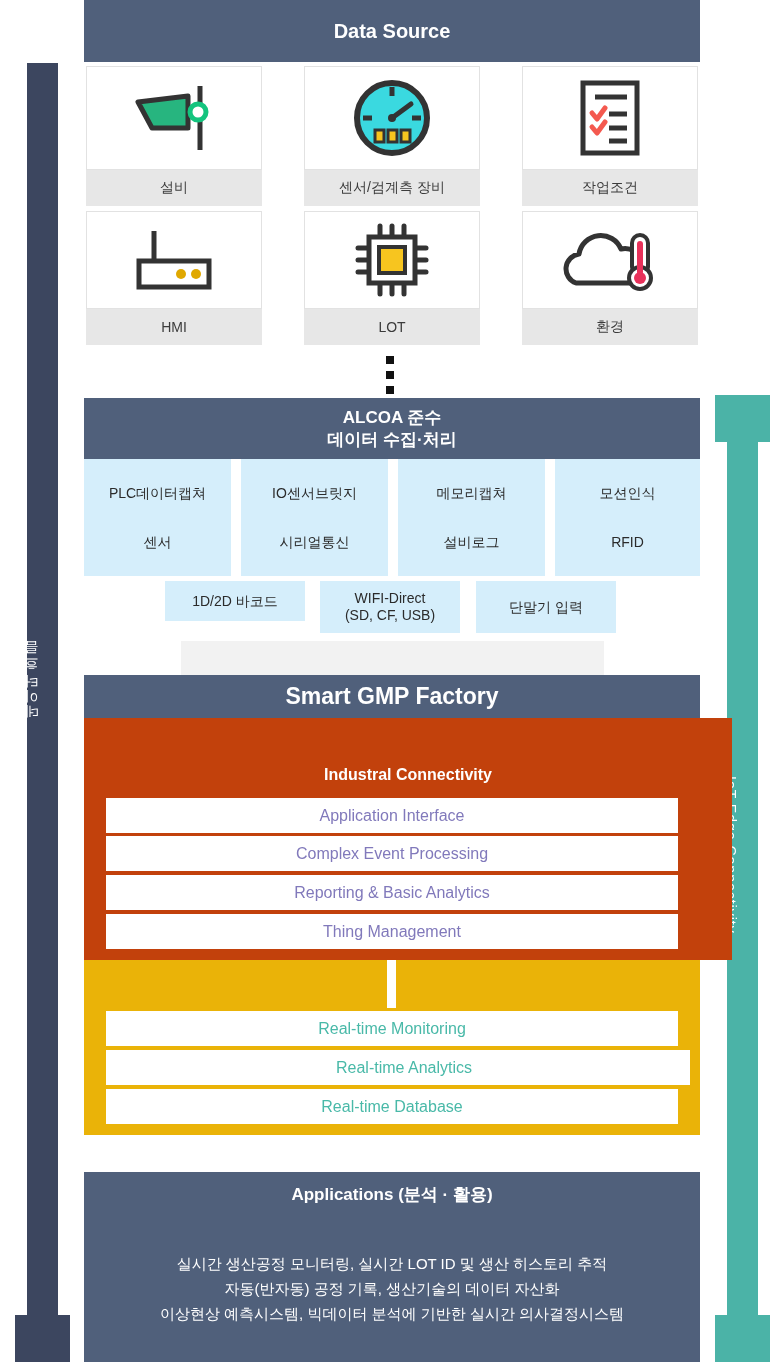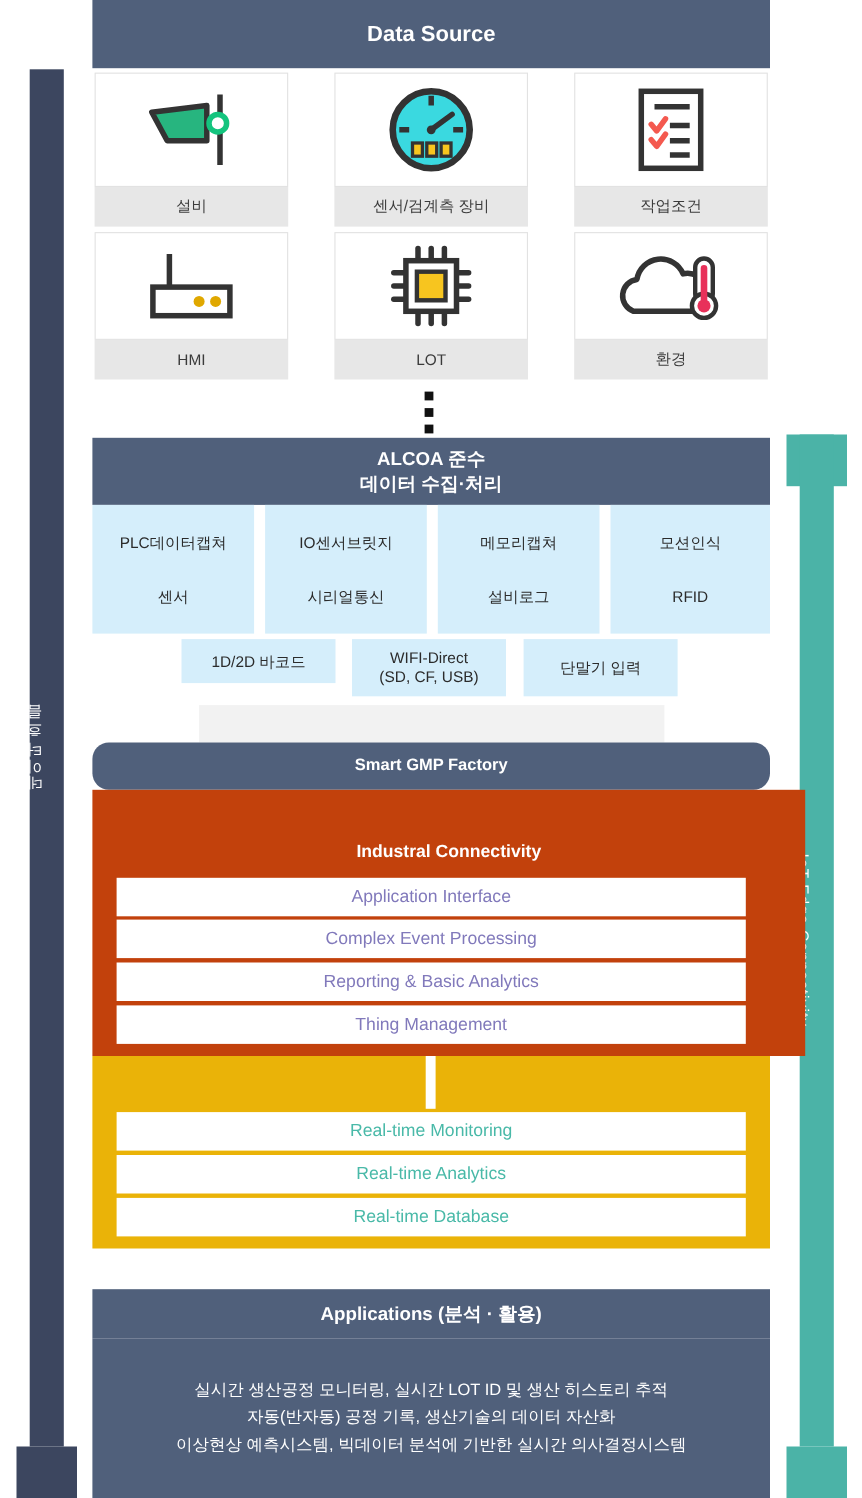--- a/index.html
+++ b/index.html
@@ -77,21 +77,21 @@
     position:absolute;left:0;width:100%;
     display:flex;align-items:center;justify-content:center;
     color:#2b2b2b;font-size:14px;text-align:center;line-height:1.2;
   }
   .alcoa-low{position:absolute;background:#d5eefb;
     display:flex;align-items:center;justify-content:center;
     color:#2b2b2b;font-size:14px;text-align:center;line-height:1.2;}
   #gray-bar{position:absolute;left:181px;top:641px;width:423px;height:34px;background:#f2f2f2;}
 
   
-  #gmp-header{left:84px;top:675px;width:616px;height:43px;font-size:15px;border-radius:15px;}
+  #gmp-header{left:84px;top:675px;width:616px;height:43px;font-size:23px;}
   #gmp-purple{position:absolute;left:84px;top:718px;width:648px;height:242px;background:#c2410c;}
   #gmp-purple-title{
     position:absolute;left:0;top:48px;width:100%;
     text-align:center;color:#ffffff;font-weight:bold;font-size:16px;
   }
   .white-row{
     position:absolute;background:#ffffff;
     display:flex;align-items:center;justify-content:center;
     font-size:16px;
   }
@@ -294,21 +294,21 @@
     </div>
     <div class="white-row purple-row" style="left:22px;top:196px;width:572px;height:35px;">
       <span>Thing Management</span>
     </div>
   </div>
 
   <div id="gmp-teal">
     <div class="white-row teal-row" style="left:22px;top:51px;width:572px;height:35px;">
       <span>Real-time Monitoring</span>
     </div>
-    <div class="white-row teal-row" style="left:22px;top:90px;width:572px;height:35px;">
+    <div class="white-row teal-row" style="left:22px;top:90px;width:572px;height:35px;padding-left:12px;">
       <span>Real-time Analytics</span>
     </div>
     <div class="white-row teal-row" style="left:22px;top:129px;width:572px;height:35px;">
       <span>Real-time Database</span>
     </div>
   </div>
   <div id="teal-connector"></div>
 
   <div id="app-header" class="hdr">
     <span>Applications (분석 · 활용)</span>

